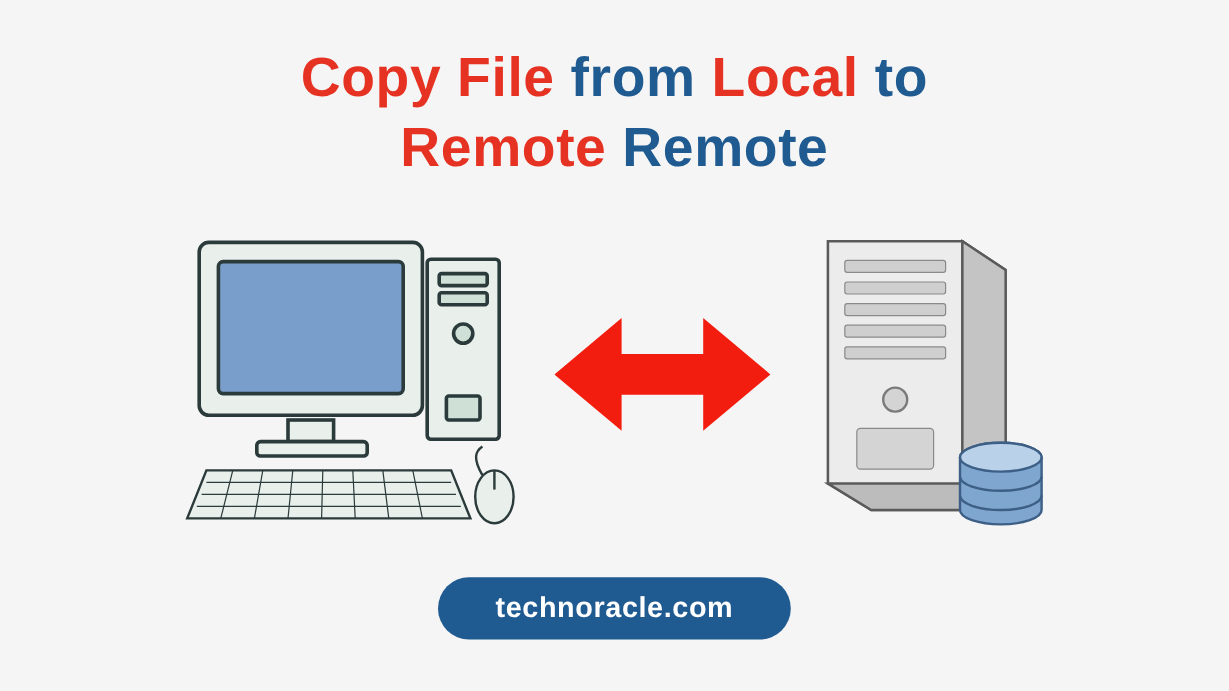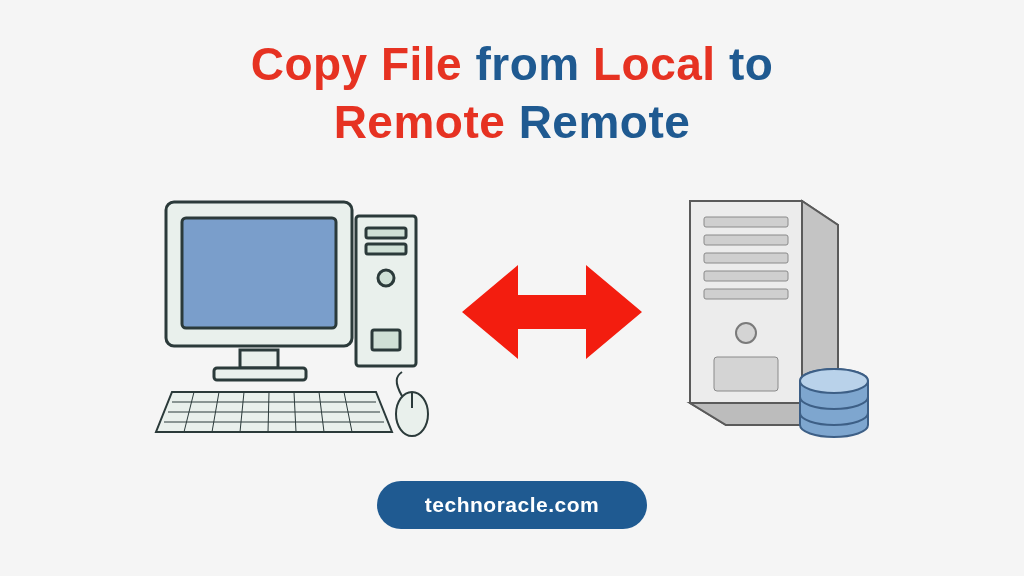--- a/index.html
+++ b/index.html
@@ -32,21 +32,21 @@
     width: 760px;
     display: flex;
     align-items: center;
     justify-content: center;
     gap: 28px;
   }
   .badge {
     margin-top: 34px;
     background: #1F5A91;
     color: #fff;
-    font-size: 21px;
+    font-size: 24px;
     font-weight: 600;
     padding: 12px 48px;
     border-radius: 999px;
     letter-spacing: 0.5px;
   }
   svg { display: block; }
 </style>
 </head>
 <body>
 

